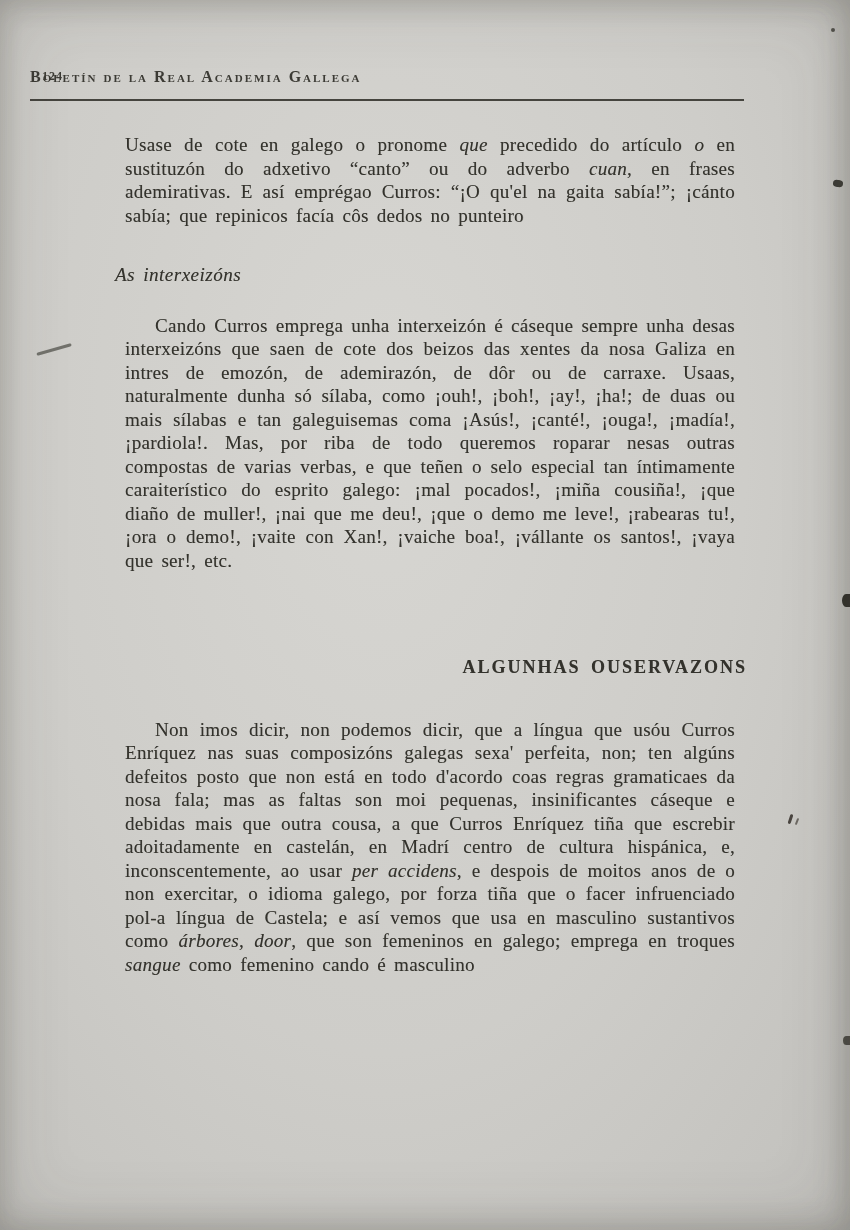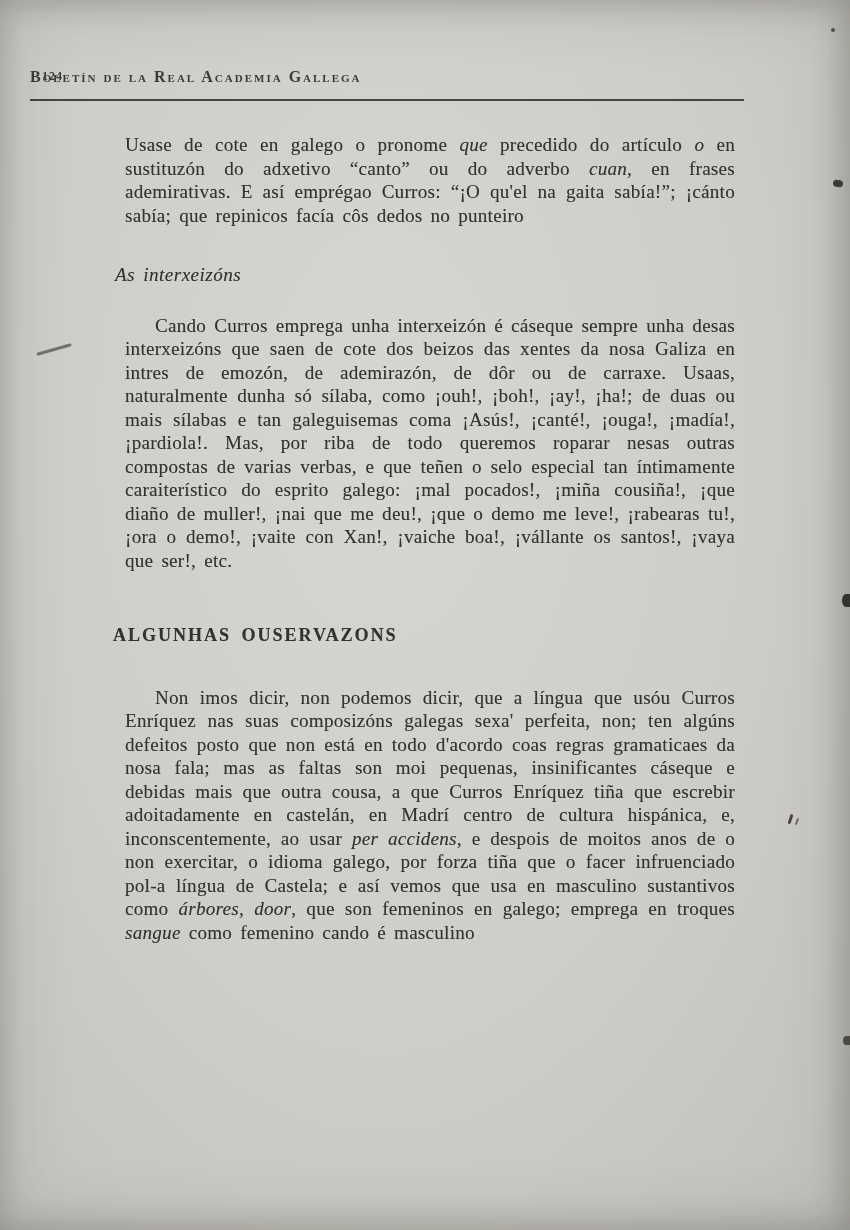--- a/index.html
+++ b/index.html
@@ -24,21 +24,21 @@
   .body{
     position:absolute;top:121px;left:113px;width:634px;
     font-size:19px;line-height:23.5px;text-align:justify;
     letter-spacing:.3px;word-spacing:3px;
     text-shadow:.3px .3px .4px rgba(50,48,42,.35);
   }
   .body p{margin:12px;text-indent:30px;}
   .body p.noindent{text-indent:0;}
   .it{font-style:italic;}
   h3.subhead-italic{margin:36px 0 0 0;font-size:19px;font-weight:400;font-style:italic;text-indent:2px;letter-spacing:.5px;}
-  h2.subhead-center{margin:52px 0 0 0;font-size:18px;font-weight:600;text-align:left;letter-spacing:2px;word-spacing:4px;}
+  h2.subhead-center{margin:84px 0 0 0;font-size:18px;font-weight:600;text-align:right;letter-spacing:2px;word-spacing:4px;}
   p.after-h3{margin-top:27px !important;}
   p.after-h2{margin-top:38px !important;}
   .mark{position:absolute;pointer-events:none;}
   .pen-stroke{left:36px;top:348px;width:36px;height:2.5px;background:#62615c;border-radius:2px;transform:rotate(-16deg);opacity:.85;}
   .speck-a{left:833px;top:180px;width:10px;height:7px;background:#3f3e39;border-radius:45%;transform:rotate(8deg);}
   .speck-b{left:842px;top:594px;width:8px;height:13px;background:#35342f;border-radius:60% 0 0 60%;}
   .tick-a{left:789px;top:814px;width:2.5px;height:10px;background:#4a4540;border-radius:2px;transform:rotate(18deg);}
   .tick-b{left:796px;top:818px;width:2px;height:7px;background:#55504a;border-radius:2px;transform:rotate(22deg);opacity:.8;}
   .dot-a{left:831px;top:28px;width:4px;height:4px;background:#55544e;border-radius:50%;}
   .speck-c{left:843px;top:1036px;width:7px;height:9px;background:#45443e;border-radius:50% 0 0 50%;opacity:.9;}

